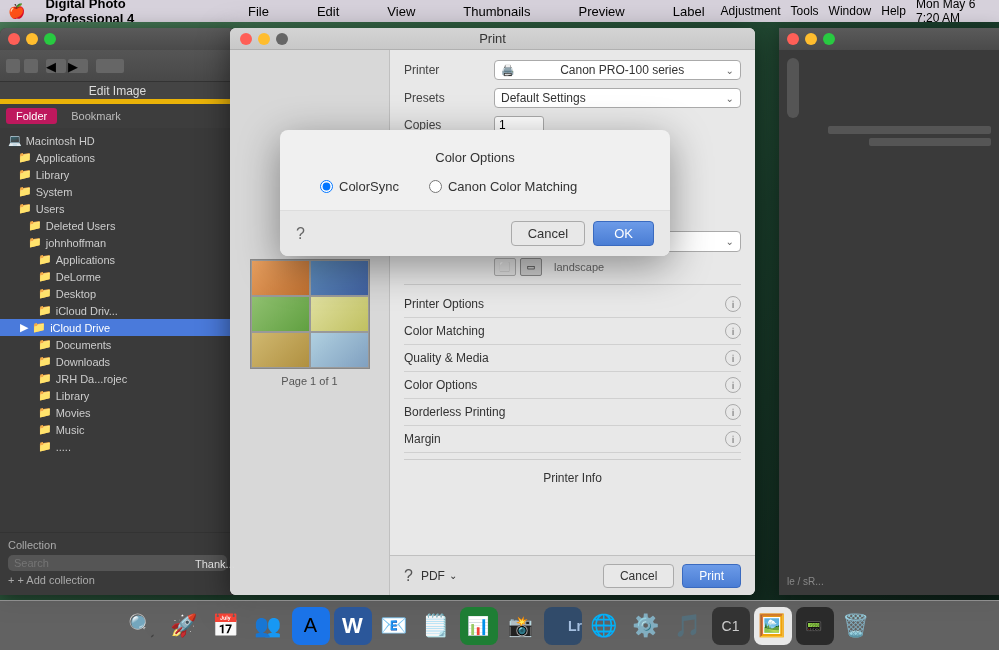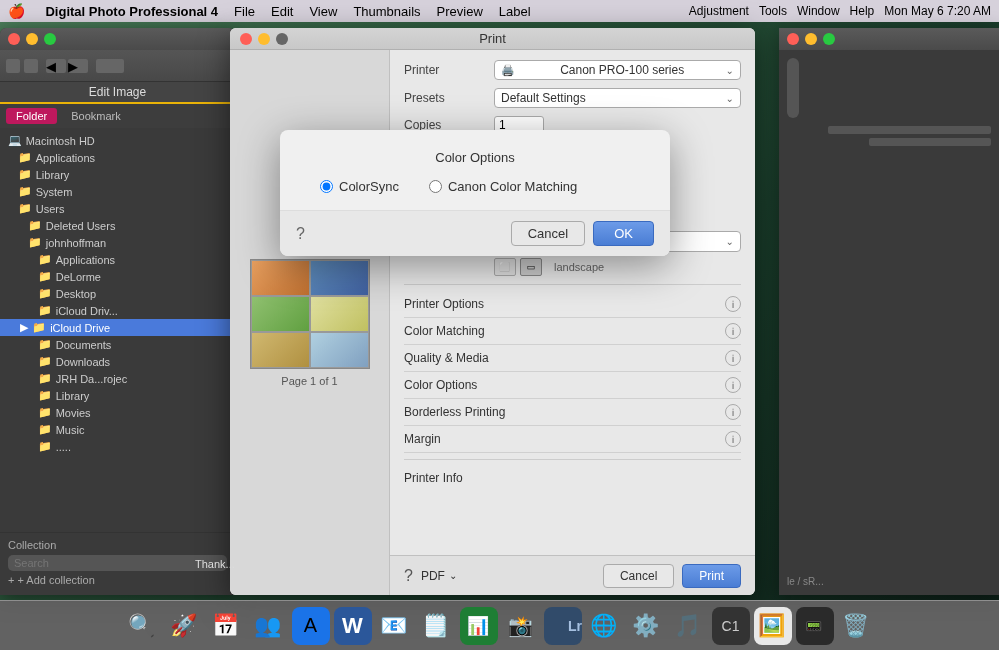--- a/index.html
+++ b/index.html
@@ -6,21 +6,21 @@
     body { width: 999px; height: 650px; overflow: hidden; font-family: -apple-system, BlinkMacSystemFont, 'Helvetica Neue', sans-serif; font-size: 13px; background: #1e1e1e; }
 
     
     .menubar {
       width: 100%; height: 22px; background: rgba(220,215,225,0.97);
       display: flex; align-items: center; padding: 0 8px; gap: 16px;
       font-size: 13px; font-weight: 400;
     }
     .menubar .apple-icon { font-size: 14px; margin-right: 4px; }
     .menubar .app-name { font-weight: 600; }
-    .menubar .menu-item { cursor: default; }
+    .menubar .menu-item { cursor: default; margin-left: 32px; }
     .menubar .right-items { margin-left: auto; display: flex; align-items: center; gap: 10px; font-size: 12px; }
 
     
     .dock {
       position: absolute; bottom: 0; left: 0; right: 0; height: 50px;
       background: rgba(200,200,200,0.4);
       display: flex; align-items: center; justify-content: center; gap: 4px;
       padding: 4px 8px;
       border-top: 1px solid rgba(255,255,255,0.3);
     }
@@ -52,21 +52,21 @@
     .tl-min { background: #ffbd2e; }
     .tl-max { background: #28ca41; }
     .dpp-toolbar {
       height: 32px; background: linear-gradient(to bottom, #555, #484848);
       display: flex; align-items: center; padding: 0 6px; gap: 4px;
       border-bottom: 1px solid #333;
     }
     .dpp-content { display: flex; flex-direction: column; height: calc(100% - 54px); }
     .dpp-edit-image {
       height: 22px; background: #444; display: flex; align-items: center;
-      justify-content: center; border-bottom: 2px solid #eab308;
+      justify-content: center; border-bottom: 5px solid #eab308;
       color: #ddd; font-size: 12px;
     }
     .dpp-tabs {
       display: flex; background: #3d3d3d; padding: 4px 6px; gap: 4px;
     }
     .dpp-tab {
       padding: 2px 10px; border-radius: 3px; font-size: 11px; color: #bbb; cursor: pointer;
     }
     .dpp-tab.active { background: #be185d; color: #fff; }
 
@@ -491,21 +491,21 @@
         <span class="expand-label">Borderless Printing</span>
         <div class="info-icon">ℹ</div>
       </div>
       <div class="expand-section">
         <span class="expand-label">Margin</span>
         <div class="info-icon">ℹ</div>
       </div>
 
       <div class="section-divider"></div>
 
-      <div class="expand-section" style="border-bottom:none;">
+      <div class="expand-section" style="border-bottom:none;justify-content:center;">
         <span class="expand-label">Printer Info</span>
       </div>
     </div>
   </div>
 
   <div class="print-footer">
     <div class="footer-left">
       <span style="font-size:16px;color:#555;cursor:pointer;">?</span>
       <div class="footer-pdf">
         <span>PDF</span>

